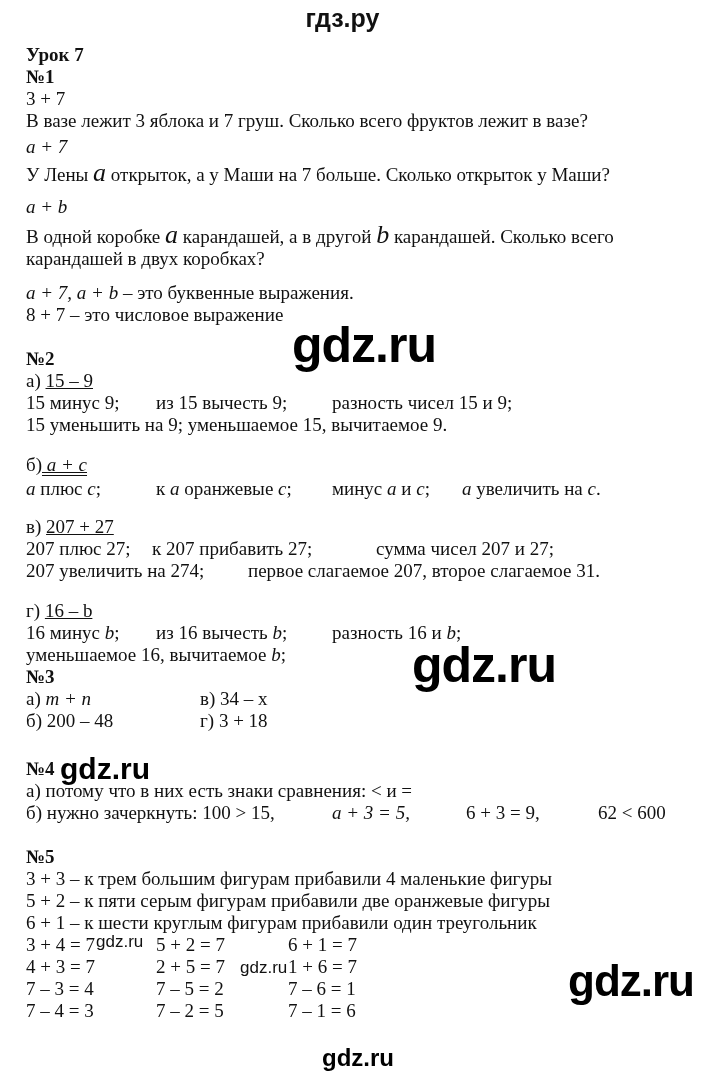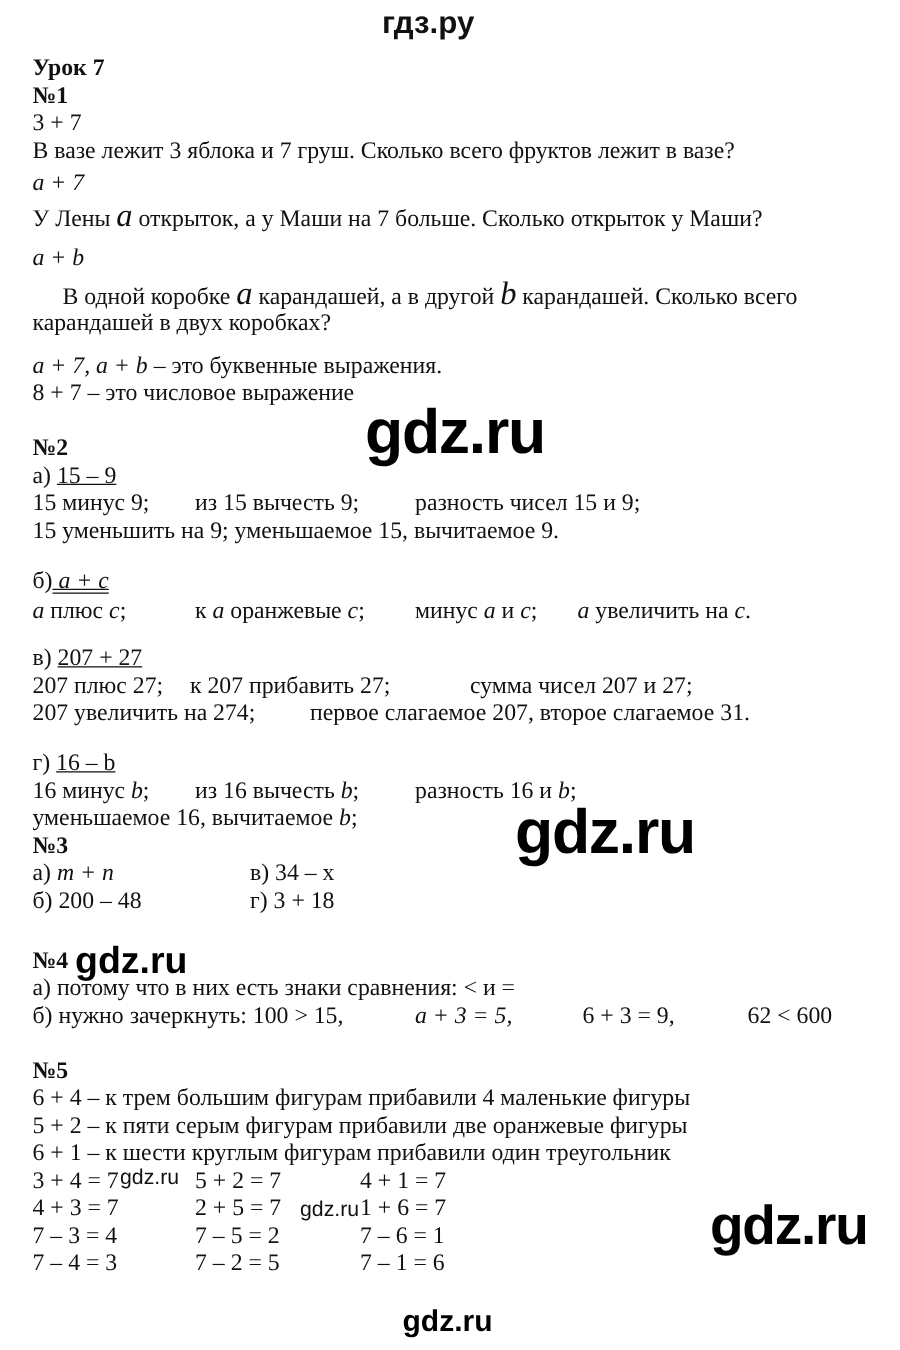--- a/index.html
+++ b/index.html
@@ -30,21 +30,21 @@
   <div class="line bold" style="top:0px">Урок 7</div>
 
   <div class="line bold" style="top:22px">№1</div>
   <div class="line" style="top:44px">3 + 7</div>
   <div class="line" style="top:66px">В вазе лежит 3 яблока и 7 груш. Сколько всего фруктов лежит в вазе?</div>
   <div class="line it" style="top:92px">a + 7</div>
   <div class="line" style="top:118px">
     <span>У Лены </span><span class="big-it">a</span><span> открыток, а у Маши на 7 больше. Сколько открыток у Маши?</span>
   </div>
   <div class="line it" style="top:152px">a + b</div>
-  <div class="line" style="top:180px; width:664px;margin-left:24px;">
+  <div class="line" style="top:180px; width:664px;">
     <span>В одной коробке </span><span class="big-it">a</span><span> карандашей, а в другой </span><span class="big-it">b</span><span> карандашей. Сколько всего</span>
   </div>
   <div class="line" style="top:204px">карандашей в двух коробках?</div>
   <div class="line" style="top:238px">
     <span class="it">a + 7, a + b</span><span> – это буквенные выражения.</span>
   </div>
   <div class="line" style="top:260px">8 + 7 – это числовое выражение</div>
 
   <div class="line bold" style="top:304px">№2</div>
   <div class="line" style="top:326px">
@@ -105,28 +105,28 @@
   <div class="line bold" style="top:714px">№4</div>
   <div class="line" style="top:736px">а) потому что в них есть знаки сравнения: &lt; и =</div>
   <div class="line" style="top:758px">
     <span class="col" style="left:0">б) нужно зачеркнуть: 100 &gt; 15,</span>
     <span class="col it" style="left:306px">a + 3 = 5,</span>
     <span class="col" style="left:440px">6 + 3 = 9,</span>
     <span class="col" style="left:572px">62 &lt; 600</span>
   </div>
 
   <div class="line bold" style="top:802px">№5</div>
-  <div class="line" style="top:824px">6 + 4 – к трем большим фигурам прибавили 4 маленькие фигуры</div>
+  <div class="line" style="top:824px">3 + 3 – к трем большим фигурам прибавили 4 маленькие фигуры</div>
   <div class="line" style="top:846px">5 + 2 – к пяти серым фигурам прибавили две оранжевые фигуры</div>
   <div class="line" style="top:868px">6 + 1 – к шести круглым фигурам прибавили один треугольник</div>
 
   <div class="line" style="top:890px">
     <span class="col" style="left:0">3 + 4 = 7</span>
     <span class="col" style="left:130px">5 + 2 = 7</span>
-    <span class="col" style="left:262px">4 + 1 = 7</span>
+    <span class="col" style="left:262px">6 + 1 = 7</span>
   </div>
   <div class="line" style="top:912px">
     <span class="col" style="left:0">4 + 3 = 7</span>
     <span class="col" style="left:130px">2 + 5 = 7</span>
     <span class="col" style="left:262px">1 + 6 = 7</span>
   </div>
   <div class="line" style="top:934px">
     <span class="col" style="left:0">7 – 3 = 4</span>
     <span class="col" style="left:130px">7 – 5 = 2</span>
     <span class="col" style="left:262px">7 – 6 = 1</span>

